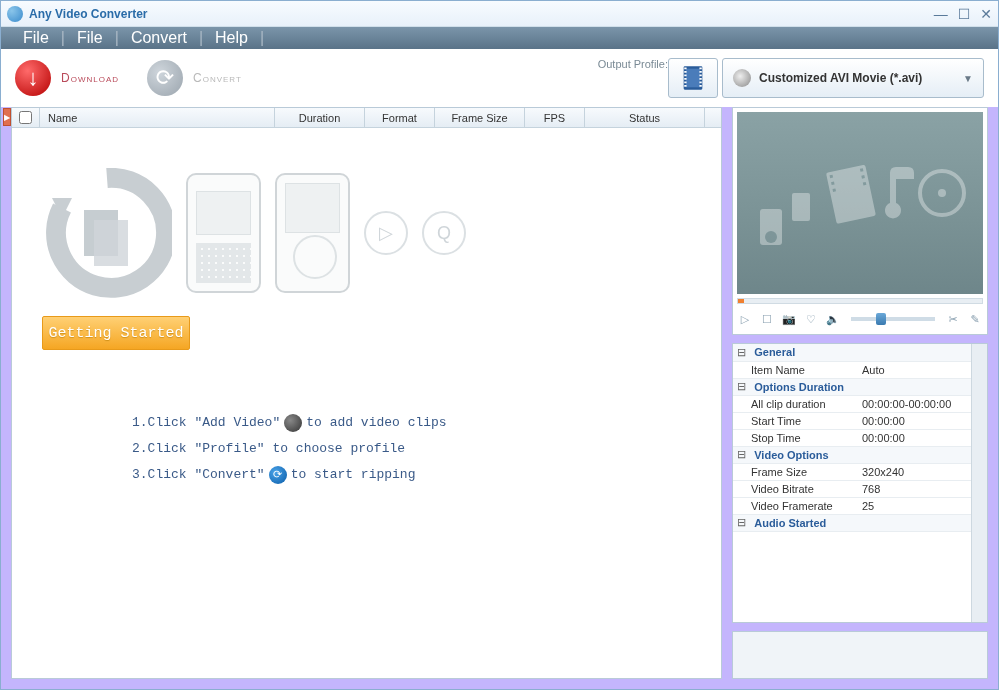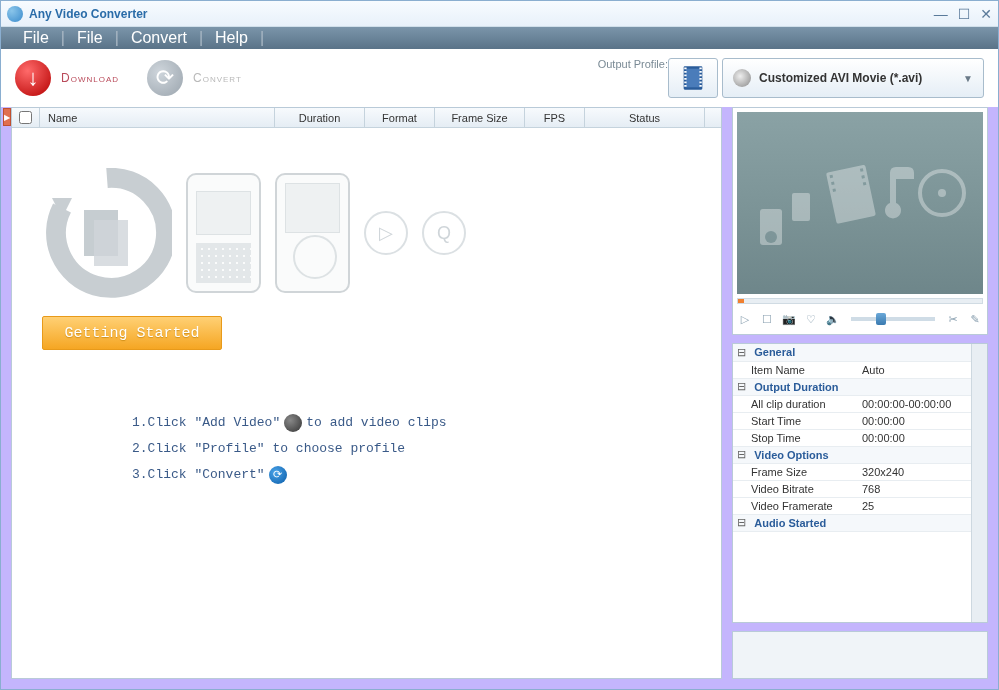--- a/index.html
+++ b/index.html
@@ -50,21 +50,21 @@
 .empty-body { flex:1; background:#fff; padding: 40px 20px 20px 30px; overflow:hidden; }
 .illustration { display:flex; align-items:center; gap: 14px; margin-bottom: 18px; }
 .ill-reel { width:130px; height:130px; position:relative; }
 .ill-reel svg { width:100%; height:100%; }
 .ill-phone, .ill-ipod { width: 75px; height: 120px; border: 2px solid #d0d5d8; border-radius: 10px; background:#fafbfb; position:relative; }
 .ill-phone::before { content:""; position:absolute; top:16px; left:8px; right:8px; height:42px; background:#eef1f2; border:1px solid #dde2e4; }
 .ill-phone::after { content:""; position:absolute; bottom:8px; left:8px; right:8px; height:40px; background: repeating-linear-gradient(to right, #e3e7e9 0 5px, transparent 5px 7px), repeating-linear-gradient(to bottom, #e3e7e9 0 5px, transparent 5px 7px); }
 .ill-ipod::before { content:""; position:absolute; top:8px; left:8px; right:8px; height:48px; background:#eef1f2; border:1px solid #dde2e4; }
 .ill-ipod::after { content:""; position:absolute; bottom:12px; left:50%; width:40px; height:40px; margin-left:-20px; border:2px solid #dde2e4; border-radius:50%; }
 .ill-play, .ill-q { width:44px; height:44px; border:2px solid #dbe0e3; border-radius:50%; display:flex; align-items:center; justify-content:center; color:#cfd5d9; font-size:18px; }
-.gs-btn { width: 180px; height: 34px; background: linear-gradient(to bottom, #ffd074, #f5a623); border: 1px solid #e89a1a; color:#fff; font-family: "Courier New", monospace; font-size:15px; display:flex; align-items:center; justify-content:center; text-shadow: 0 1px 1px rgba(180,120,0,0.6); border-radius:2px; margin-bottom: 60px; }
+.gs-btn { width: 148px; height: 34px; background: linear-gradient(to bottom, #ffd074, #f5a623); border: 1px solid #e89a1a; color:#fff; font-family: "Courier New", monospace; font-size:15px; display:flex; align-items:center; justify-content:center; text-shadow: 0 1px 1px rgba(180,120,0,0.6); border-radius:2px; margin-bottom: 60px; }
 .steps { font-family: "Courier New", monospace; font-size: 13px; color:#3a5a88; line-height: 2; margin-left: 90px; }
 .steps .step { display:flex; align-items:center; gap:4px; }
 .steps .inline-icon { width:18px; height:18px; border-radius:50%; display:inline-flex; align-items:center; justify-content:center; font-size:11px; color:#fff; }
 .ii-reel { background: radial-gradient(circle at 35% 35%, #888, #333); }
 .ii-conv { background: radial-gradient(circle at 35% 35%, #4aa3e8, #0a5ca8); }
 .right-panel { width: 256px; display:flex; flex-direction:column; gap: 8px; }
 .preview-box { border:1px solid #b9cad8; padding:4px; background:#fff; }
 .preview-screen { height: 182px; background: linear-gradient(to bottom, #8aa2a5, #7a9295 60%, #6e868a); position:relative; display:flex; align-items:center; justify-content:center; }
 .preview-screen svg { opacity: 0.35; }
 .progress-thin { height:6px; background:#e8eef3; margin-top:4px; position:relative; border:1px solid #d0dbe3; }
@@ -186,20 +186,21 @@
             <span>1.Click "Add Video"</span>
             <span class="inline-icon ii-reel"></span>
             <span> to add video clips</span>
           </div>
           <div class="step">
               <span>2.Click "Profile" to choose profile</span>
             </div>
           <div class="step">
             <span>3.Click "Convert"</span>
             <span class="inline-icon ii-conv">⟳</span>
+            <span> to start ripping</span>
           </div>
         </div>
       </div>
     </div>
 
     <div class="right-panel">
       <div class="preview-box">
         <div class="preview-screen">
           <svg width="220" height="120" viewBox="0 0 220 120">
             <g fill="#fff">
@@ -243,21 +244,21 @@
                 <tr class="section-row">
                   <td class="expander">⊟</td>
                   <td colspan="2">General</td>
                 </tr>
             <tr>
                   <td class="prop-name" colspan="2">Item Name</td>
                   <td class="prop-val">Auto</td>
                 </tr>
             <tr class="section-row">
                   <td class="expander">⊟</td>
-                  <td colspan="2">Output Duration</td>
+                  <td colspan="2">Options Duration</td>
                 </tr>
             <tr>
                   <td class="prop-name" colspan="2">All clip duration</td>
                   <td class="prop-val">00:00:00-00:00:00</td>
                 </tr>
             <tr>
                   <td class="prop-name" colspan="2">Start Time</td>
                   <td class="prop-val">00:00:00</td>
                 </tr>
             <tr>

